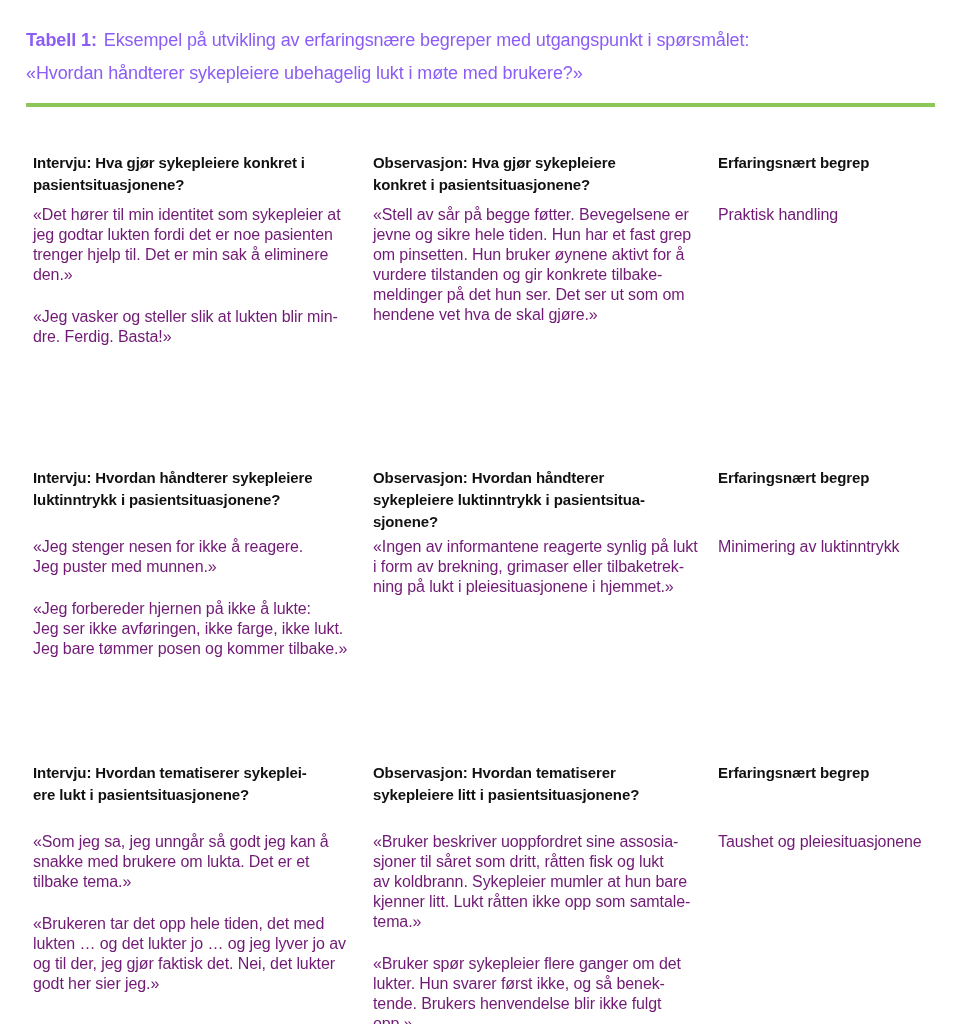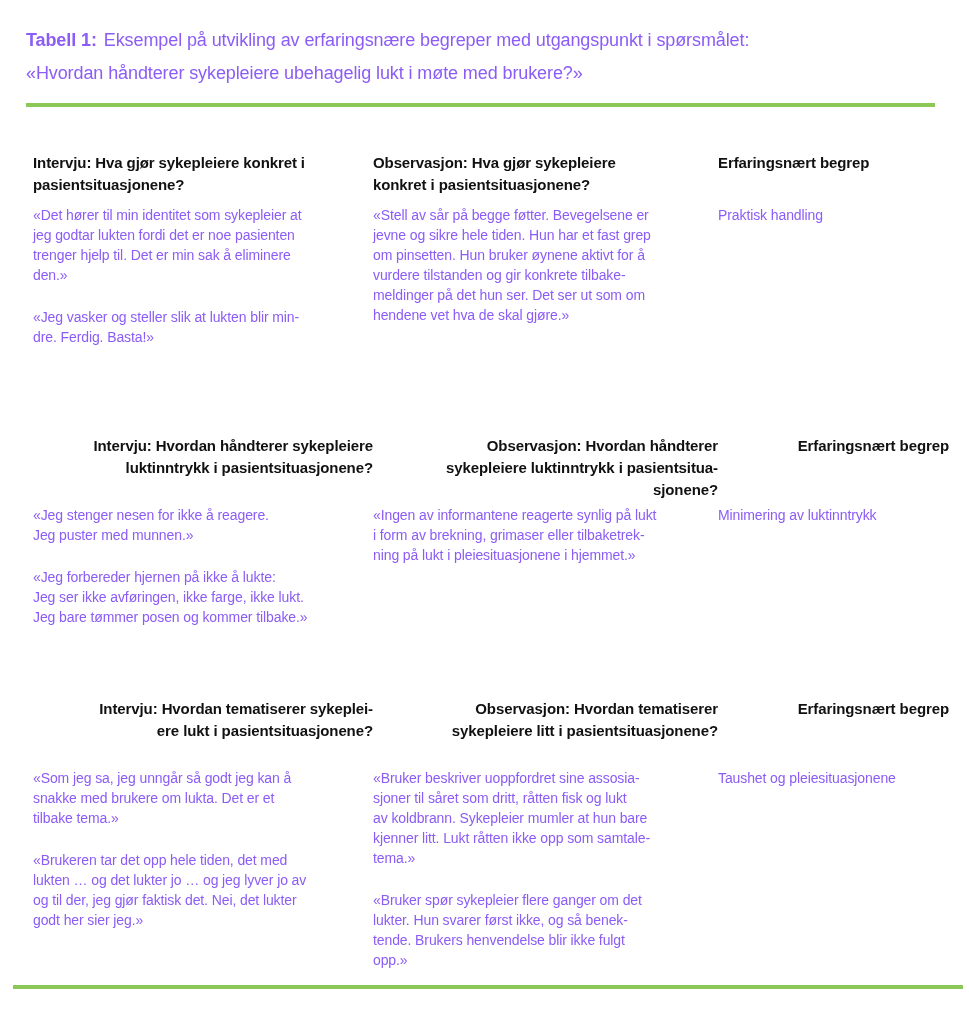--- a/index.html
+++ b/index.html
@@ -31,43 +31,44 @@
   
   .rule { height: 4px; background: #8cc858; }
   .top-rule { margin: 13px 0 0 26px; width: 909px; }
   .bottom-rule { margin: 0 0 0 13px; width: 950px; }
 
   
   main { margin: 45px 20px 0 33px; }
   .row {
     display: grid;
     grid-template-columns: 340px 345px 1fr;
+    margin-top: 32px;
   }
   .row-1 { height: 283px; }
   .row-2 { height: 263px; }
   .row-3 { height: 287px; }
 
   .cell { overflow: visible; }
 
   .cell-header {
     font-size: 15px;
     line-height: 22px;
     font-weight: 700;
     color: #111111;
     white-space: pre;
     letter-spacing: -0.1px;
   }
   .row-1 .cell-header { height: 53px; }
-  .row-2 .cell-header, .row-3 .cell-header { height: 70px; text-align: right; }
+  .row-2 .cell-header, .row-3 .cell-header { height: 70px; }
 
   .cell-body p {
-    font-size: 14px;
+    font-size: 16px;
     line-height: 20px;
     margin: 0 0 22px 0;
-    color: #8b5cf6;
+    color: #701a75;
     white-space: pre;
     letter-spacing: -0.1px;
   }
 </style>
 </head>
 <body>
 
 <p class="caption"><strong class="caption-label">Tabell 1:</strong><span class="caption-text">Eksempel på utvikling av erfaringsnære begreper med utgangspunkt i spørsmålet:
 «Hvordan håndterer sykepleiere ubehagelig lukt i møte med brukere?»</span></p>
 

